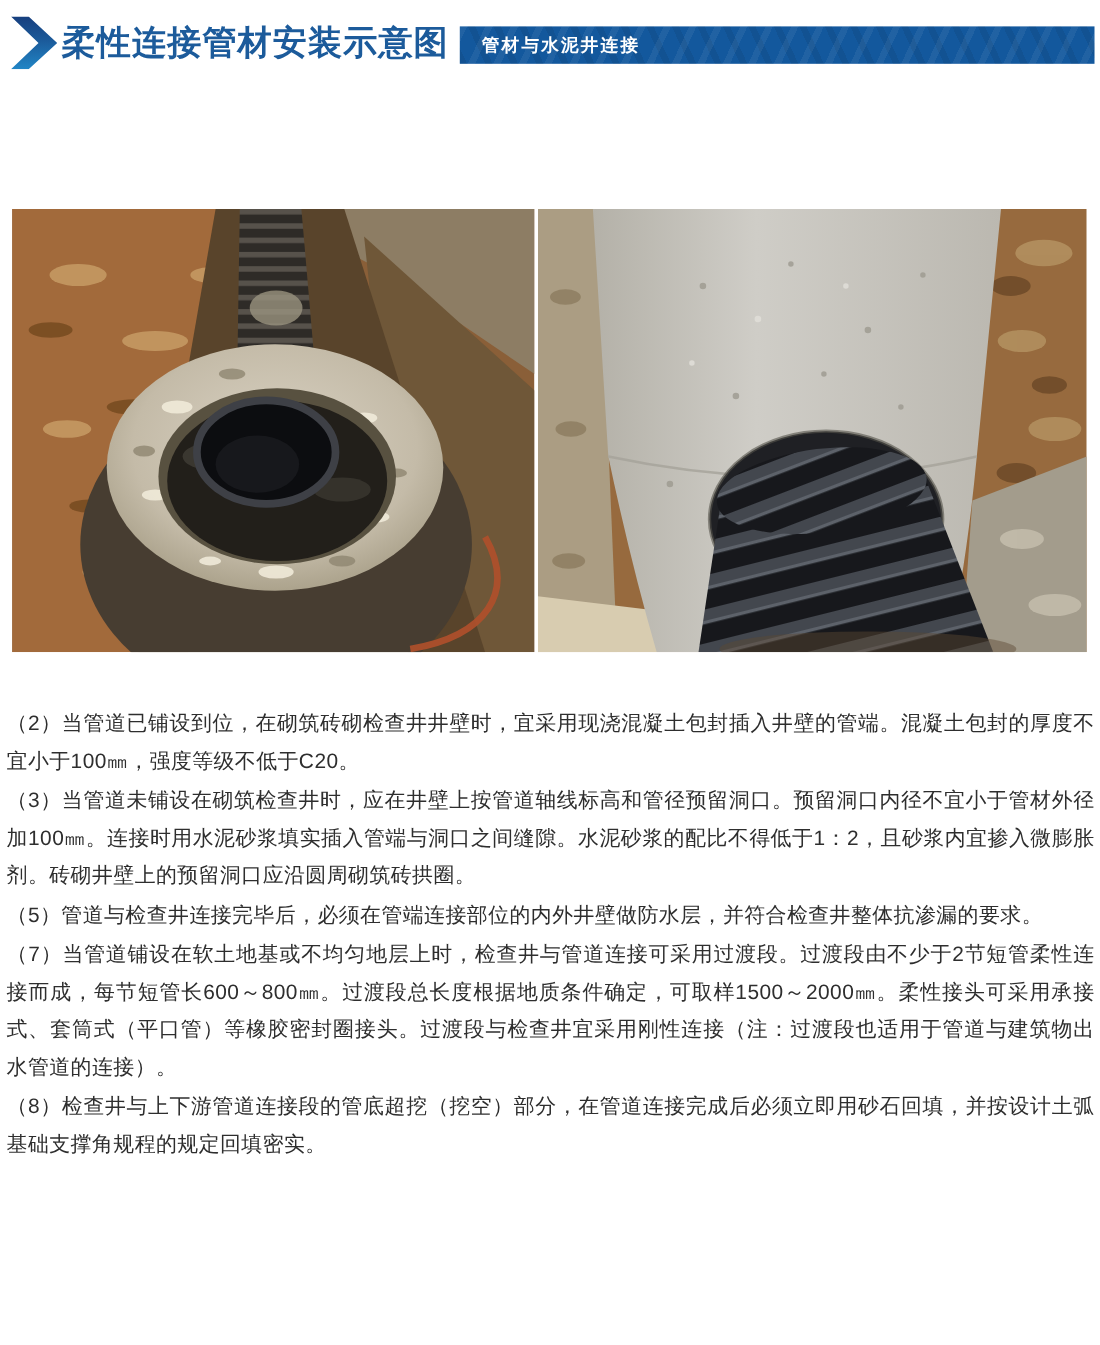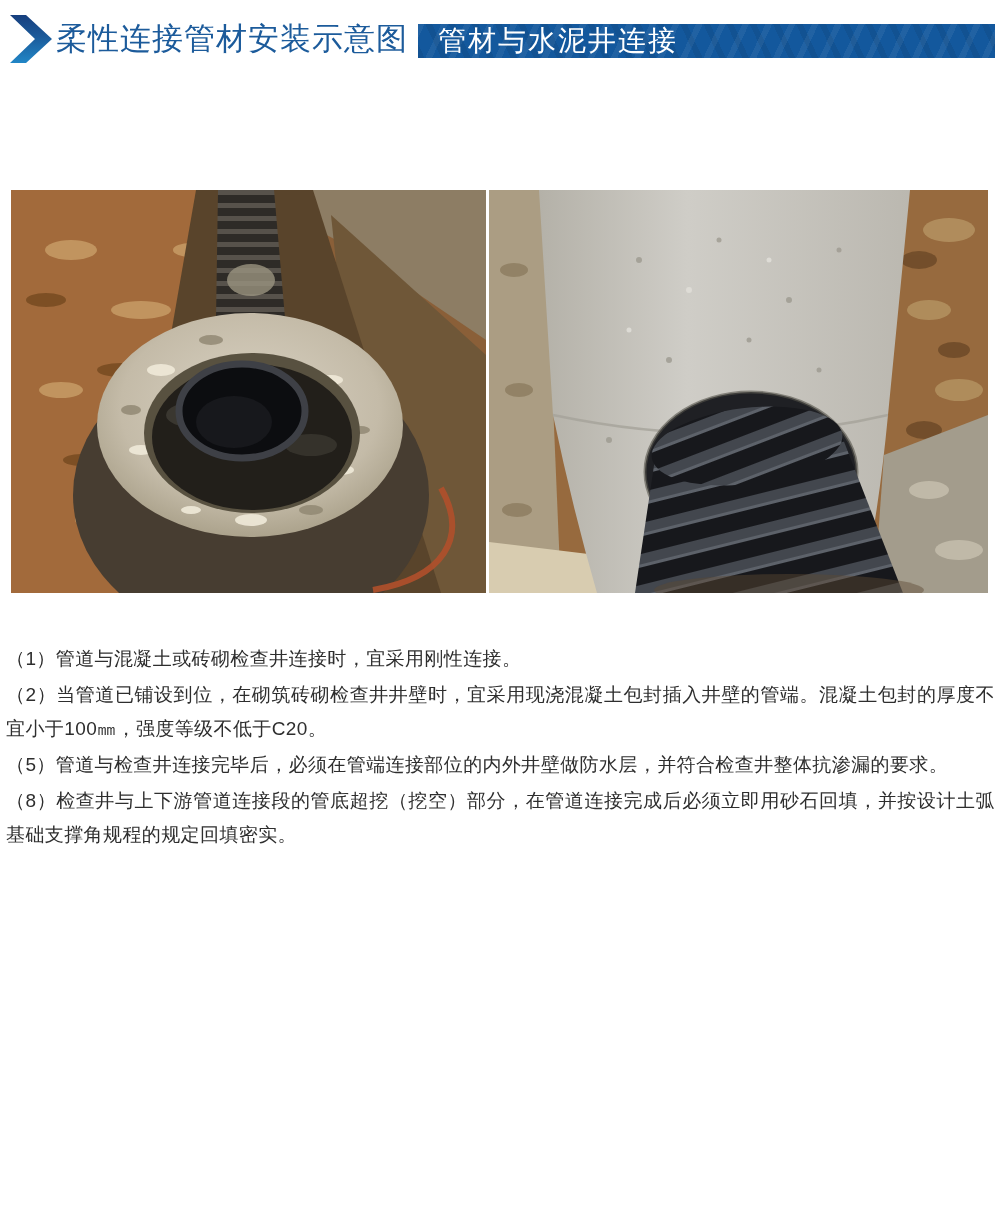--- a/index.html
+++ b/index.html
@@ -10,33 +10,33 @@
     height: 1223px;
     background: #ffffff;
     font-family: "Liberation Sans", "DejaVu Sans", sans-serif;
     overflow: hidden;
   }
   
   .hdr { position: absolute; left: 0; top: 0; width: 100%; height: 75px; }
   .chev { position: absolute; left: 10px; top: 15px; width: 42px; height: 48px; }
   .title {
     position: absolute; left: 56px; top: 18px; margin: 0;
-    font-size: 31px; font-weight: normal; color: #1c5b9b; letter-spacing: 1px;
+    font-size: 31px; font-weight: bold; color: #1c5b9b; letter-spacing: 1px;
     white-space: nowrap;
   }
   .banner {
     position: absolute; left: 418px; top: 24px; width: 577px; height: 34px;
     background-color: #13589d;
     background-image:
       repeating-linear-gradient(115deg, rgba(255,255,255,0.06) 0 6px, rgba(255,255,255,0) 6px 21px),
       repeating-linear-gradient(65deg, rgba(0,0,0,0.07) 0 6px, rgba(0,0,0,0) 6px 21px);
     display: flex; align-items: center;
   }
   .banner span {
-    color: #ffffff; font-weight: normal; font-size: 28px;
+    color: #ffffff; font-weight: bold; font-size: 16px;
     padding-left: 20px; letter-spacing: 2px; white-space: nowrap;
   }
   
   .photos { position: absolute; left: 0; top: 190px; width: 100%; height: 403px; }
   .photo { position: absolute; top: 0; height: 403px; margin: 0; overflow: hidden; }
   .photo.left  { left: 11px;  width: 475px; }
   .photo.right { left: 489px; width: 499px; }
   .photo svg { display: block; width: 100%; height: 100%; }
   
   .notes {
@@ -208,19 +208,20 @@
         <ellipse cx="262" cy="282" rx="106" ry="80" fill="none" stroke="#55534b" stroke-width="3" opacity="0.6"></ellipse>
 
         <path d="M167,262 L352,244 L414,403 L146,403 Z" fill="url(#rpRibs)"></path>
         <ellipse cx="258" cy="256" rx="96" ry="38" fill="url(#rpRibs)" transform="rotate(-7 258 256)"></ellipse>
         <ellipse cx="300" cy="400" rx="135" ry="16" fill="#5d4a33" opacity="0.45"></ellipse>
       </svg>
     </figure>
   </section>
 
   <main class="notes">
-    <p>（1）管道与混凝土或砖砌检查井连接时，宜采用刚性连接。</p>
     <p>（2）当管道已铺设到位，在砌筑砖砌检查井井壁时，宜采用现浇混凝土包封插入井壁的管端。混凝土包封的厚度不宜小于100㎜，强度等级不低于C20。</p>
+    <p>（3）当管道未铺设在砌筑检查井时，应在井壁上按管道轴线标高和管径预留洞口。预留洞口内径不宜小于管材外径加100㎜。连接时用水泥砂浆填实插入管端与洞口之间缝隙。水泥砂浆的配比不得低于1：2，且砂浆内宜掺入微膨胀剂。砖砌井壁上的预留洞口应沿圆周砌筑砖拱圈。</p>
     <p>（5）管道与检查井连接完毕后，必须在管端连接部位的内外井壁做防水层，并符合检查井整体抗渗漏的要求。</p>
+    <p>（7）当管道铺设在软土地基或不均匀地层上时，检查井与管道连接可采用过渡段。过渡段由不少于2节短管柔性连接而成，每节短管长600～800㎜。过渡段总长度根据地质条件确定，可取样1500～2000㎜。柔性接头可采用承接式、套筒式（平口管）等橡胶密封圈接头。过渡段与检查井宜采用刚性连接（注：过渡段也适用于管道与建筑物出水管道的连接）。</p>
     <p>（8）检查井与上下游管道连接段的管底超挖（挖空）部分，在管道连接完成后必须立即用砂石回填，并按设计土弧基础支撑角规程的规定回填密实。</p>
   </main>
 
 </div>
 
 </body></html>

